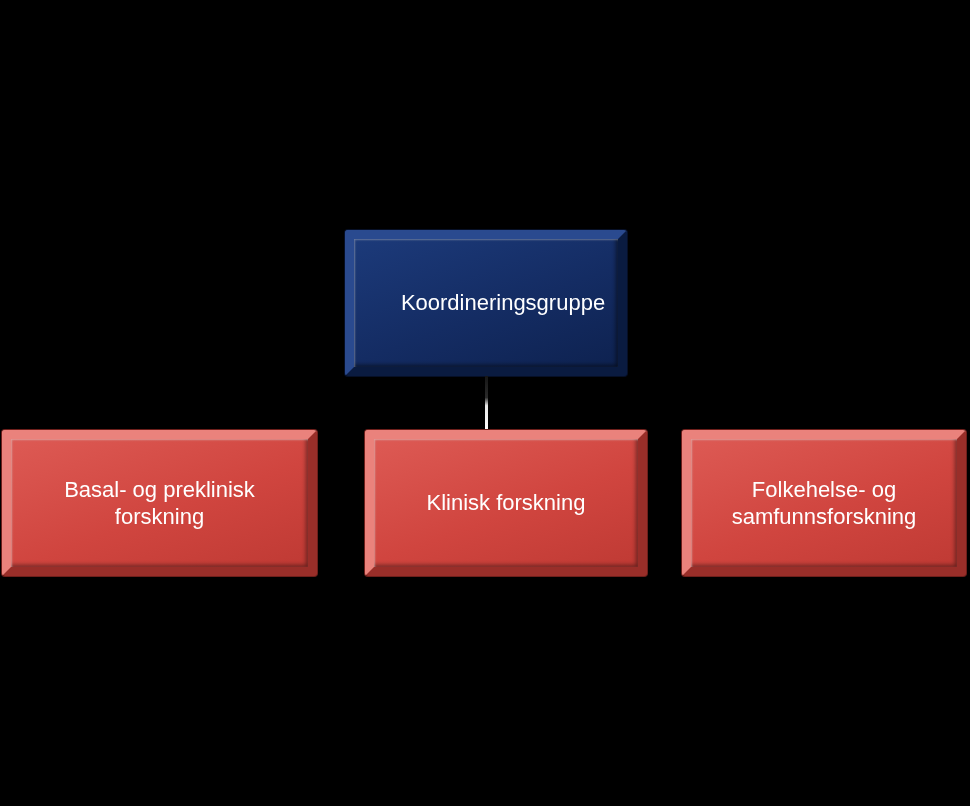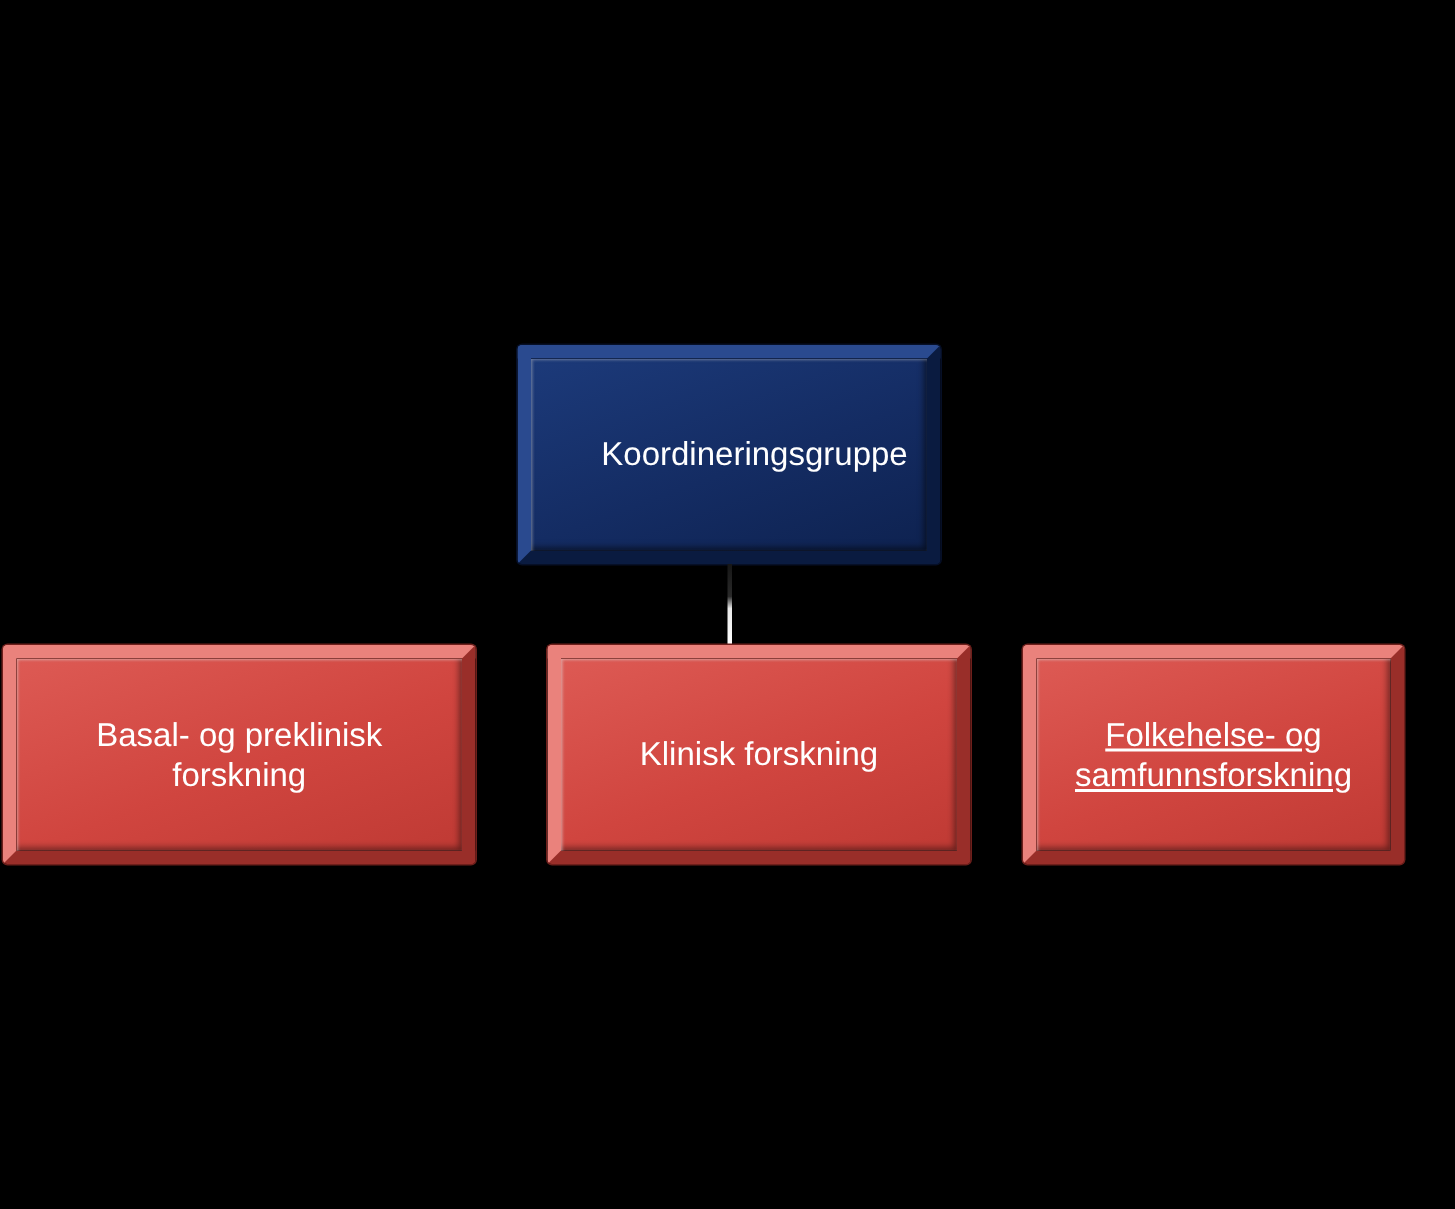--- a/index.html
+++ b/index.html
@@ -61,23 +61,22 @@
   #child-node-1 {
     left: 345px;
     top: 430px;
     width: 282px;
     height: 146px;
     margin-left: 20px;
   }
   #child-node-2 {
     left: 682px;
     top: 430px;
-    width: 254px;
+    width: 284px;
     height: 146px;
-    text-decoration: underline;
   }
   .connector {
     position: absolute;
     left: 485px;
     top: 376px;
     width: 3px;
     height: 54px;
     background: linear-gradient(to bottom,
                 #161616 0%, #2a2a2a 40%,
                 #e8e8e8 55%, #ffffff 100%);

